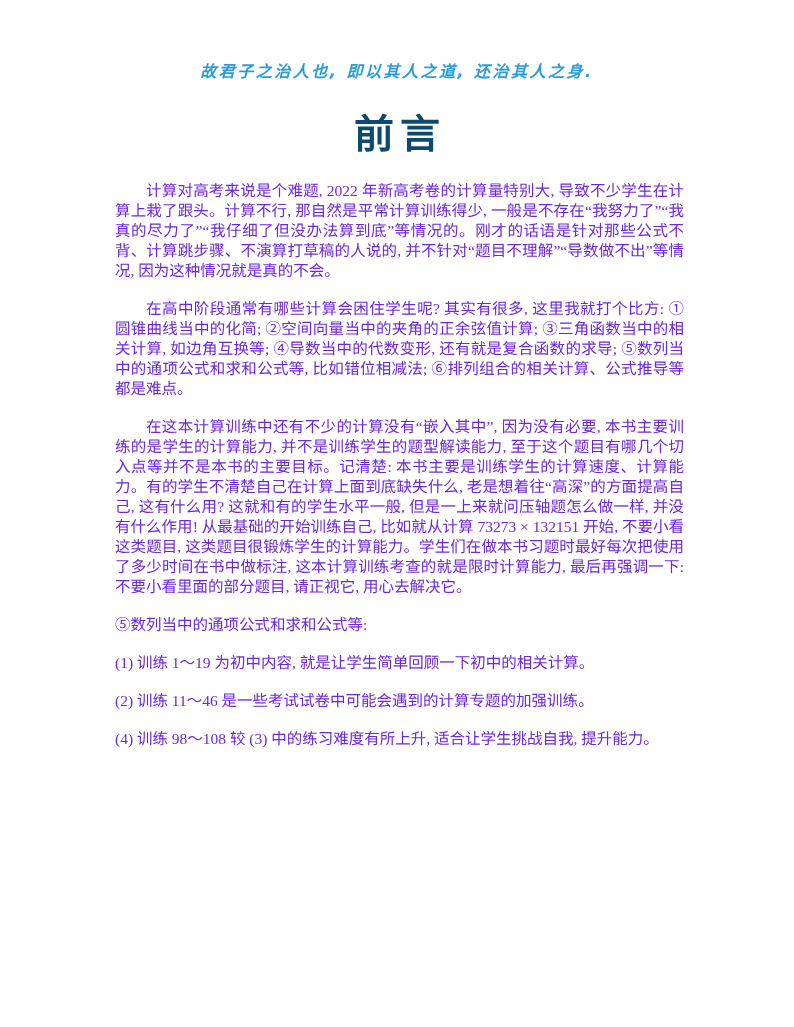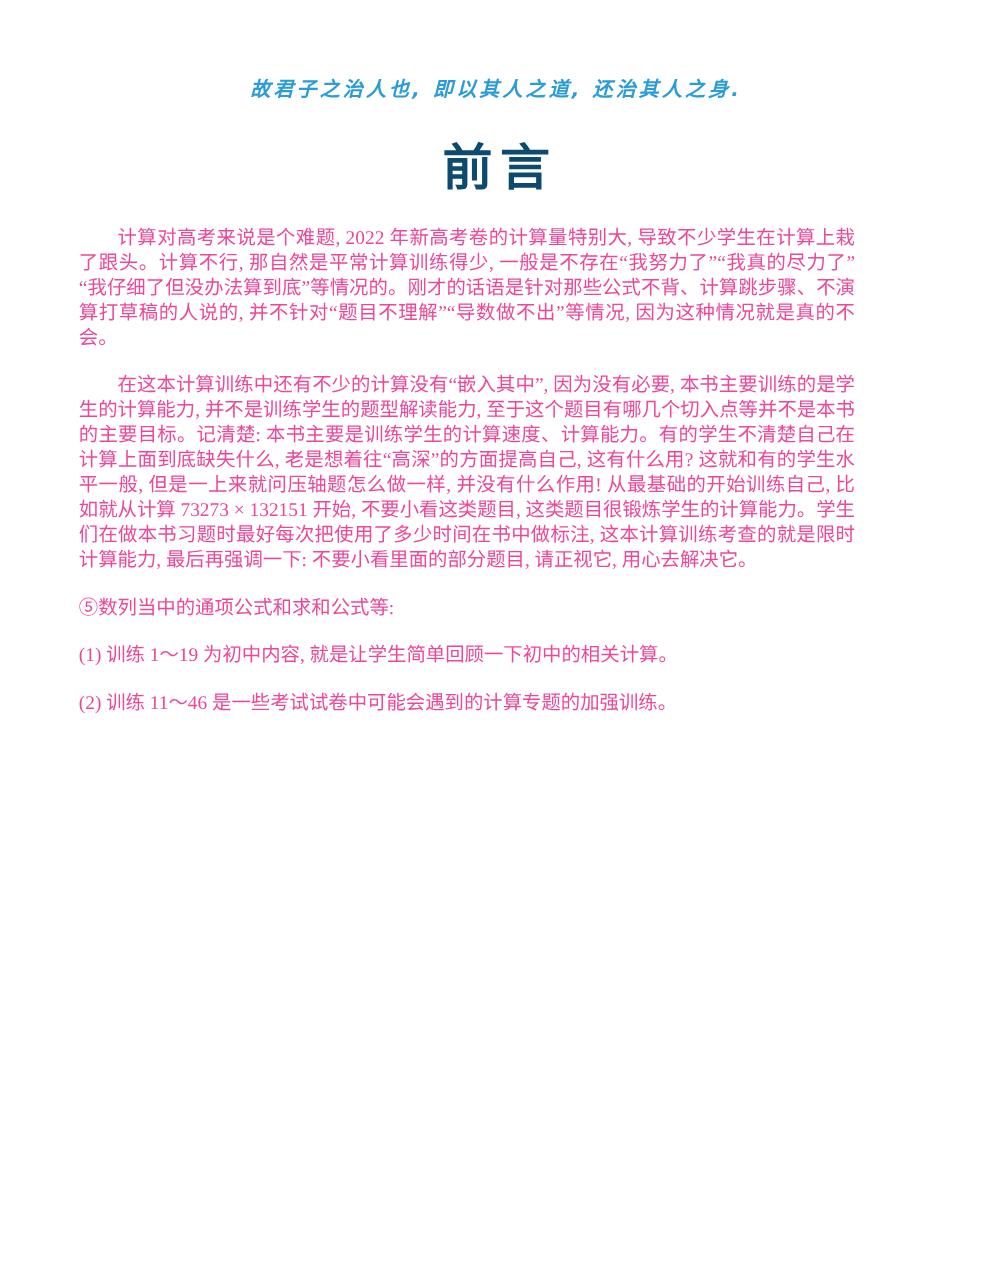--- a/index.html
+++ b/index.html
@@ -32,48 +32,50 @@
     text-align: center;
     margin: 20px 0 0 0;
     font-size: 40px;
     font-weight: bold;
     letter-spacing: 6px;
     text-indent: 6px;
     color: #0c4a6e;
     font-family: "Liberation Serif", "DejaVu Serif", serif;
   }
   .body {
-    padding: 21px 110px 0 63px;
+    padding: 21px 110px 0 115px;
     font-size: 15.5px;
     line-height: 20px;
     text-align: justify;
-    color: #ec4899;
+    color: #6d28d9;
   }
   .para {
     margin: 0 0 18px 0;
   }
   .indent {
     text-indent: 2em;
   }
 </style>
 </head>
 <body>
 
 <div class="page">
   <div class="quote">故君子之治人也, 即以其人之道, 还治其人之身.</div>
 
   <h1 class="title">前言</h1>
 
   <div class="body">
     <p class="para indent">计算对高考来说是个难题, 2022 年新高考卷的计算量特别大, 导致不少学生在计算上栽了跟头。计算不行, 那自然是平常计算训练得少, 一般是不存在“我努力了”“我真的尽力了”“我仔细了但没办法算到底”等情况的。刚才的话语是针对那些公式不背、计算跳步骤、不演算打草稿的人说的, 并不针对“题目不理解”“导数做不出”等情况, 因为这种情况就是真的不会。</p>
 
+    <p class="para indent">在高中阶段通常有哪些计算会困住学生呢? 其实有很多, 这里我就打个比方: ①圆锥曲线当中的化简; ②空间向量当中的夹角的正余弦值计算; ③三角函数当中的相关计算, 如边角互换等; ④导数当中的代数变形, 还有就是复合函数的求导; ⑤数列当中的通项公式和求和公式等, 比如错位相减法; ⑥排列组合的相关计算、公式推导等都是难点。</p>
 
     <p class="para indent">在这本计算训练中还有不少的计算没有“嵌入其中”, 因为没有必要, 本书主要训练的是学生的计算能力, 并不是训练学生的题型解读能力, 至于这个题目有哪几个切入点等并不是本书的主要目标。记清楚: 本书主要是训练学生的计算速度、计算能力。有的学生不清楚自己在计算上面到底缺失什么, 老是想着往“高深”的方面提高自己, 这有什么用? 这就和有的学生水平一般, 但是一上来就问压轴题怎么做一样, 并没有什么作用! 从最基础的开始训练自己, 比如就从计算 73273 × 132151 开始, 不要小看这类题目, 这类题目很锻炼学生的计算能力。学生们在做本书习题时最好每次把使用了多少时间在书中做标注, 这本计算训练考查的就是限时计算能力, 最后再强调一下: 不要小看里面的部分题目, 请正视它, 用心去解决它。</p>
 
     <p class="para">⑤数列当中的通项公式和求和公式等:</p>
 
     <p class="para">(1) 训练 1～19 为初中内容, 就是让学生简单回顾一下初中的相关计算。</p>
 
     <p class="para">(2) 训练 11～46 是一些考试试卷中可能会遇到的计算专题的加强训练。</p>
 
 
+    <p class="para">(4) 训练 98～108 较 (3) 中的练习难度有所上升, 适合让学生挑战自我, 提升能力。</p>
   </div>
 </div>
 
 </body></html>

